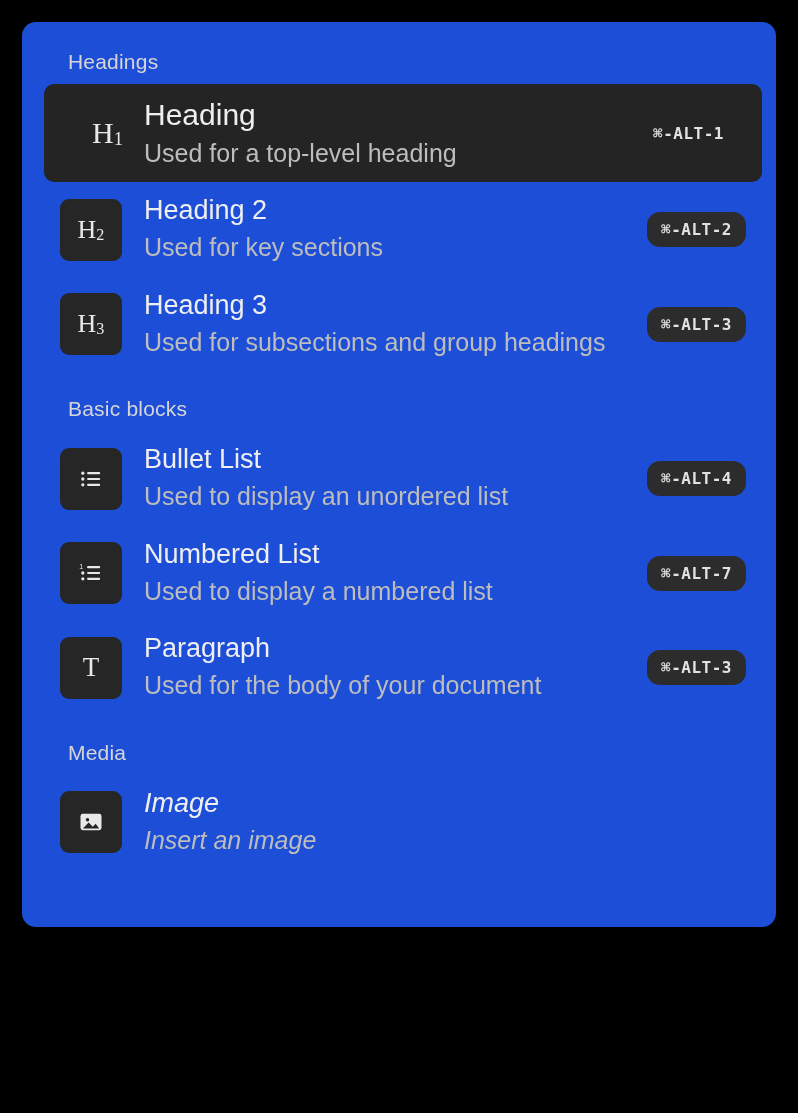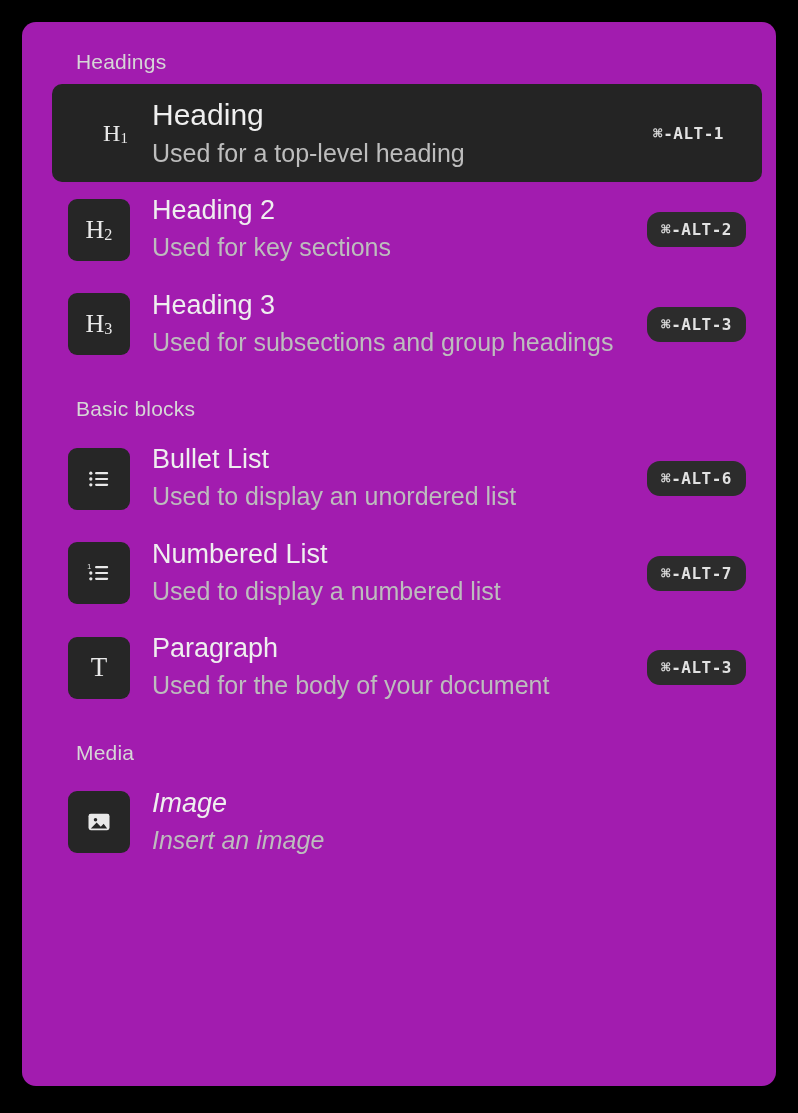--- a/index.html
+++ b/index.html
@@ -10,24 +10,24 @@
     background: #000000;
     font-family: "Liberation Sans", sans-serif;
     overflow: hidden;
   }
 
   .menu-panel {
     position: absolute;
     left: 22px;
     top: 22px;
     width: 754px;
-    height: 1064px;
-    background: #a21caf;
+    height: 905px;
+    background: #1d4ed8;
     border-radius: 14px;
-    padding: 0 0 16px 16px;
+    padding: 0 0 16px 8px;
     overflow: hidden;
   }
 
   .section-label {
     color: #d6d6d6;
     font-size: 21px;
     letter-spacing: 0.2px;
     padding: 26px 0 10px 38px;
   }
   .section-label.first { padding-top: 28px; }
@@ -63,21 +63,21 @@
     font-family: "Liberation Serif", serif;
     font-weight: 400;
     letter-spacing: 0px;
   }
   .item-icon .hx sub {
     font-size: 0.62em;
     vertical-align: baseline;
     position: relative;
     top: 2px;
   }
-  .item.selected .item-icon .hx { font-size: 24px; margin-left: 33px; }
+  .item.selected .item-icon .hx { font-size: 30px; margin-left: 33px; }
 
   .item-text {
     flex: 1 1 auto;
     padding-left: 22px;
     min-width: 0;
   }
   .item-title {
     color: #efefef;
     font-size: 27px;
     line-height: 1.25;
@@ -160,21 +160,21 @@
         <circle cx="5" cy="17" r="1.4" fill="#e9e9e9" stroke="none"></circle>
         <line x1="9.5" y1="7" x2="19" y2="7"></line>
         <line x1="9.5" y1="12" x2="19" y2="12"></line>
         <line x1="9.5" y1="17" x2="19" y2="17"></line>
       </svg>
     </div>
     <div class="item-text">
       <div class="item-title">Bullet List</div>
       <div class="item-sub">Used to display an unordered list</div>
     </div>
-    <div class="shortcut">⌘-ALT-6</div>
+    <div class="shortcut">⌘-ALT-4</div>
   </div>
 
   <div class="item">
     <div class="item-icon">
       <svg class="icon-svg" width="28" height="28" viewBox="0 0 24 24" fill="none" stroke="#e9e9e9" stroke-width="1.8" stroke-linecap="round">
         <text x="2" y="8.6" font-size="6" fill="#e9e9e9" stroke="none" font-family="Liberation Sans, sans-serif">1</text>
         <circle cx="5" cy="12" r="1.4" fill="#e9e9e9" stroke="none"></circle>
         <circle cx="5" cy="17" r="1.4" fill="#e9e9e9" stroke="none"></circle>
         <line x1="9.5" y1="7" x2="19" y2="7"></line>
         <line x1="9.5" y1="12" x2="19" y2="12"></line>

